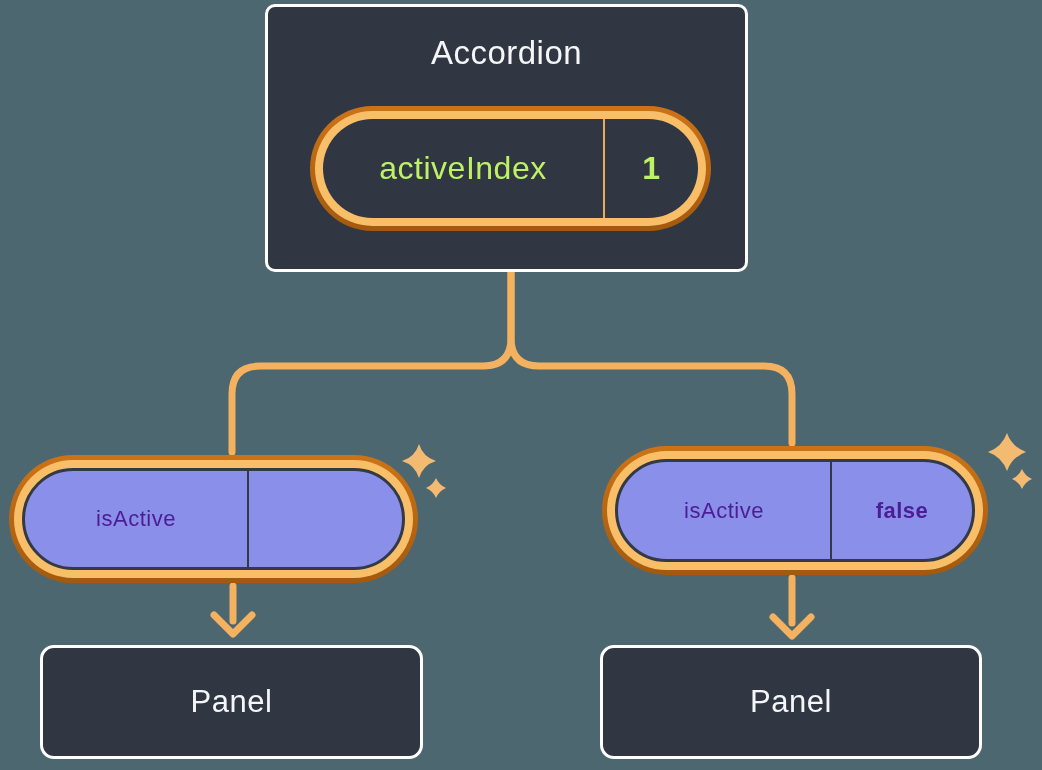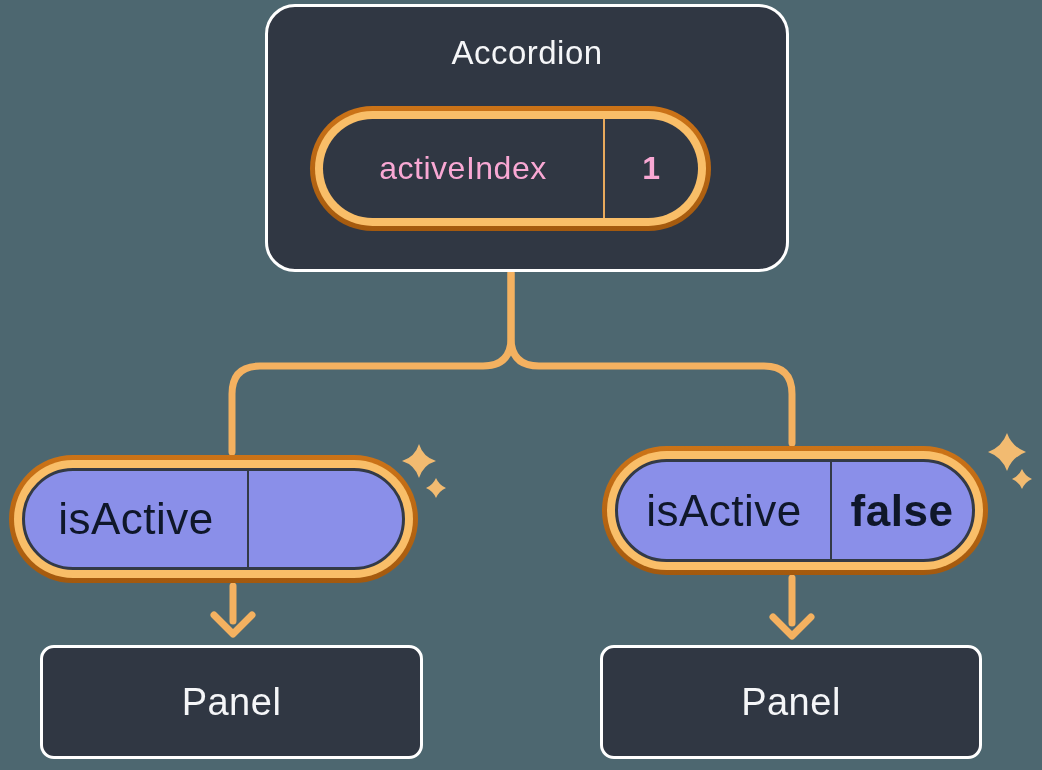--- a/index.html
+++ b/index.html
@@ -32,37 +32,37 @@
 
   
   .card {
     position: absolute;
     background: #303743;
     border: 3px solid #FFFFFF;
     box-sizing: border-box;
   }
   .root-card {
     left: 265px; top: 4px;
-    width: 524px; height: 268px;
-    border-radius: 30px;
+    width: 483px; height: 268px;
+    border-radius: 10px;
   }
   .card-title {
     margin: 27px 0 0 0;
     text-align: center;
     font-size: 33px;
     font-weight: 500;
     letter-spacing: 0.5px;
     color: #F5F6F8;
   }
   .panel {
     border-radius: 14px;
     display: flex;
     align-items: center;
     justify-content: center;
-    font-size: 38px;
+    font-size: 31px;
     font-weight: 500;
     letter-spacing: 0.5px;
     color: #F5F6F8;
   }
   #panel-left  { left: 40px;  top: 645px; width: 383px; height: 114px; }
   #panel-right { left: 600px; top: 645px; width: 382px; height: 114px; }
 
   
   .ring {
     position: absolute;
@@ -100,22 +100,22 @@
   }
   .seg.value { flex: 1; font-weight: 700; }
   #root-ring .seg.label  { width: 280px; }
   #ring-left .seg.label  { width: 222px; }
   #ring-right .seg.label { width: 212px; }
 
   .vr { width: 2px; flex: none; }
   .vr.orange { background: #E8A95C; }
   .vr.dark   { background: #333A46; }
 
-  .accent-text { color: #f9a8d4; font-size: 32px; letter-spacing: 0.5px; }
-  .dark-text   { color: #0f172a; font-size: 44px; letter-spacing: 0.5px; }
+  .accent-text { color: #bef264; font-size: 32px; letter-spacing: 0.5px; }
+  .dark-text   { color: #4c1d95; font-size: 22px; letter-spacing: 0.5px; }
 </style>
 </head>
 <body>
 
 <div class="stage">
 
   <svg class="overlay" viewBox="0 0 1042 770">
 
     <path class="line" d="M511 273 L511 338 Q511 366 483 366 L260 366 Q232 366 232 394 L232 452"></path>
     <path class="line" d="M511 273 L511 338 Q511 366 539 366 L764 366 Q792 366 792 394 L792 443"></path>

